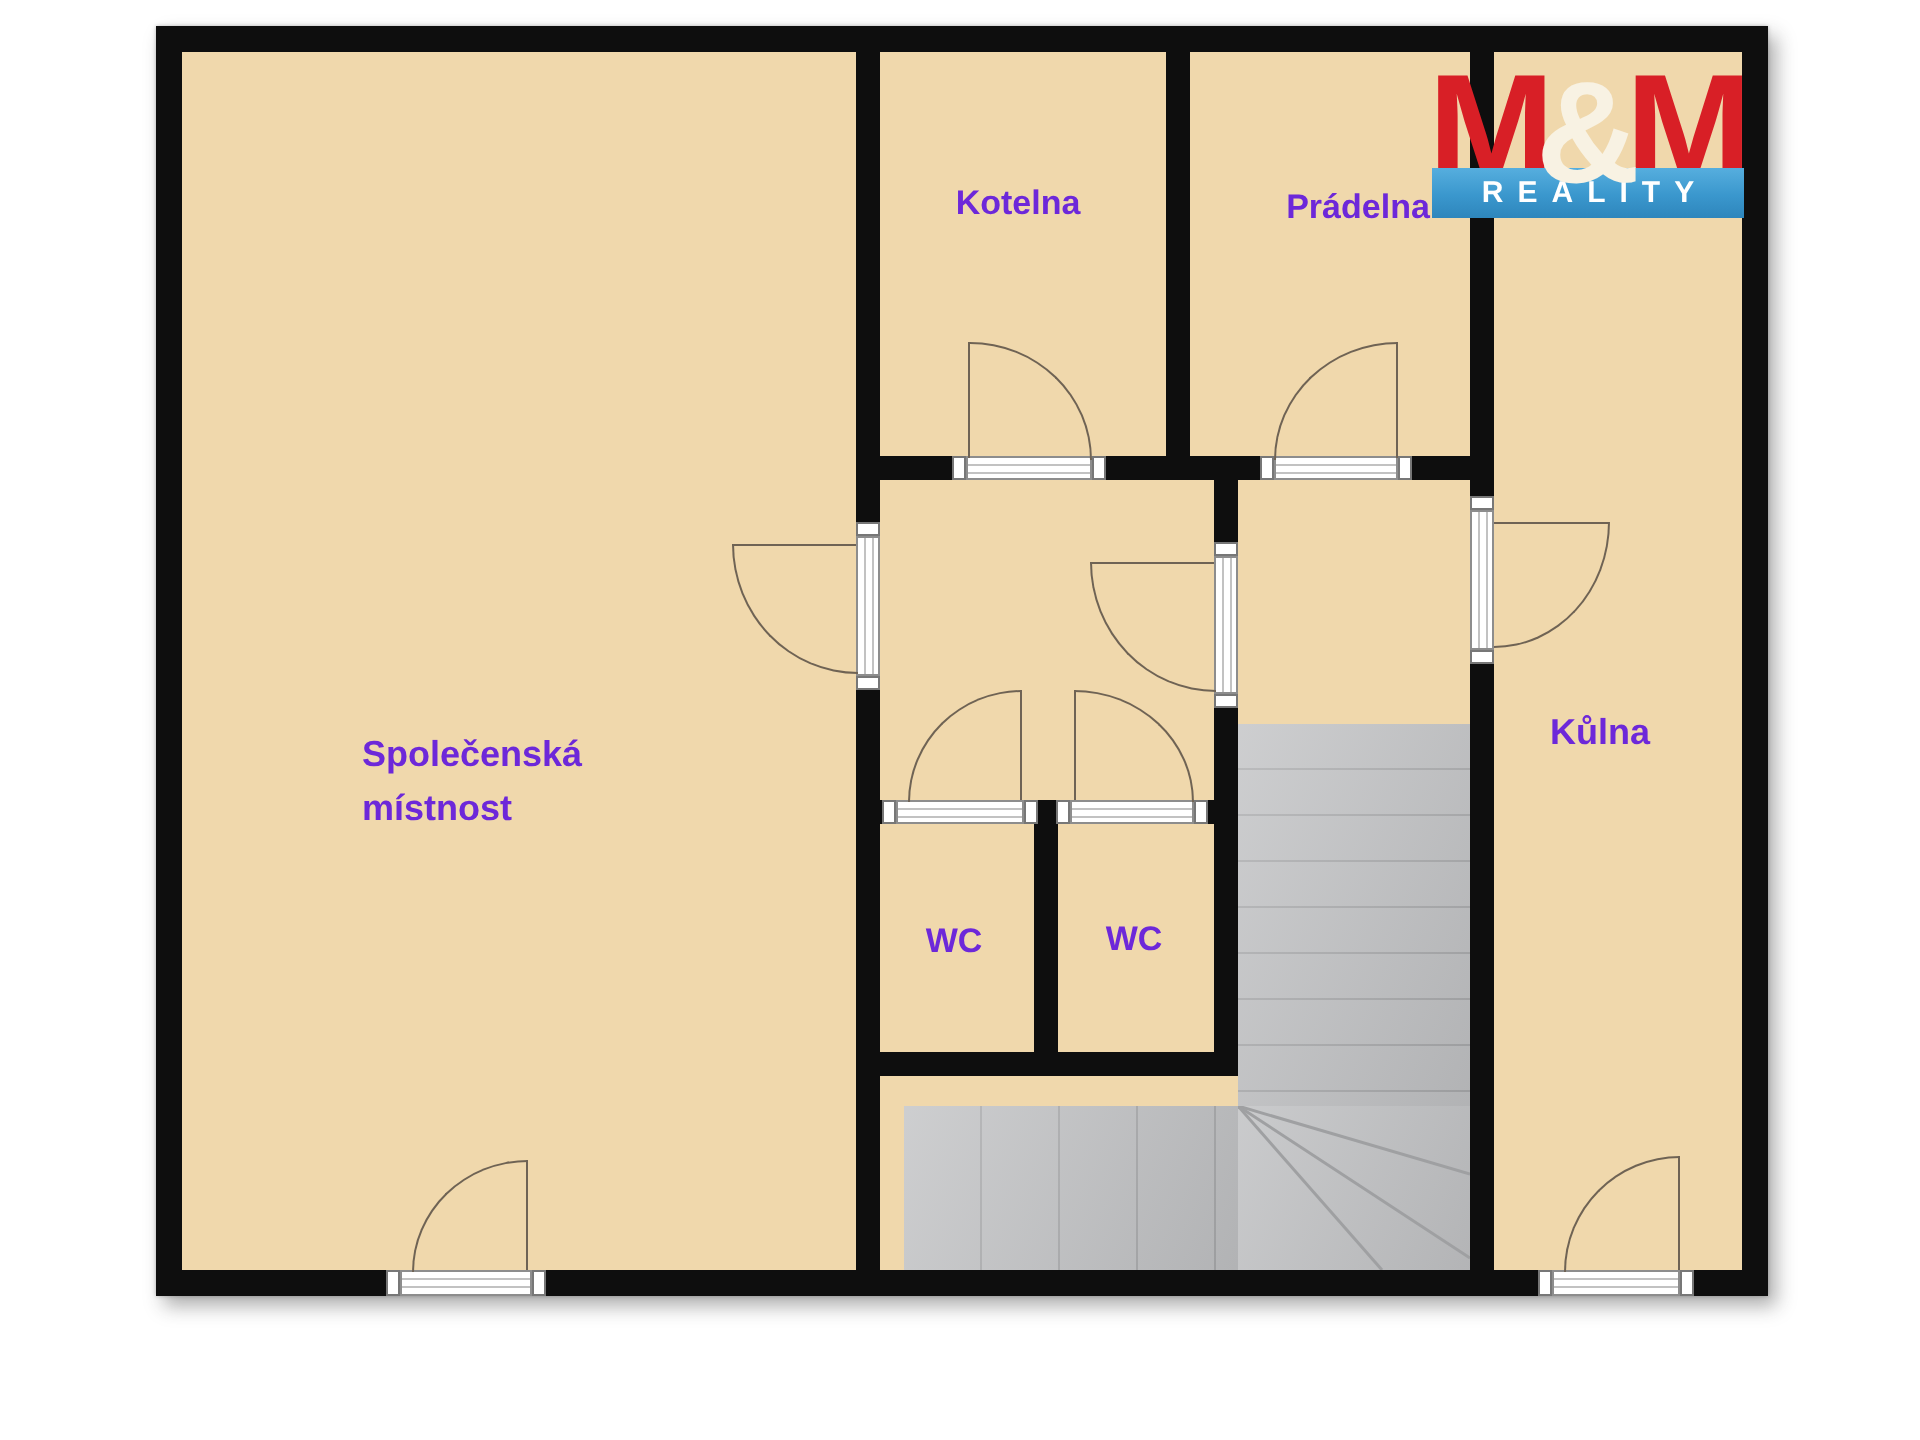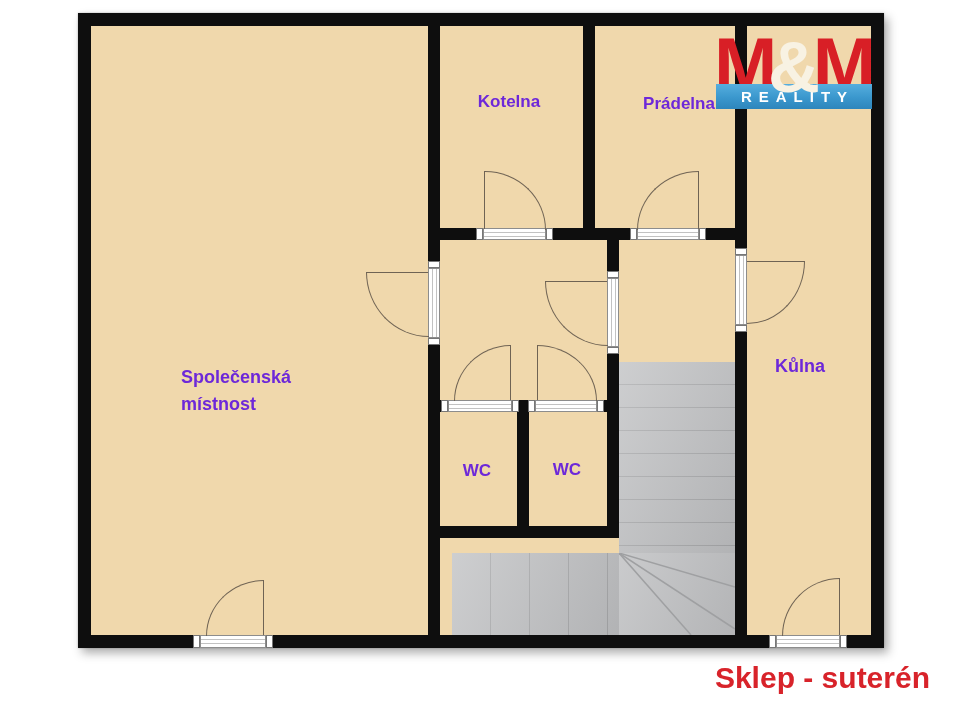--- a/index.html
+++ b/index.html
@@ -133,21 +133,20 @@
   <div class="room-label big" style="left:181px;top:328px;width:160px;margin-top:36px;">
     <span>Společenská</span><br>
     <span>místnost</span>
   </div>
   <div class="room-label" style="left:447px;top:92px;width:124px;">Kotelna</div>
   <div class="room-label" style="left:616px;top:94px;width:126px;">Prádelna</div>
   <div class="room-label" style="left:738px;top:356px;width:124px;font-size:18px;">Kůlna</div>
   <div class="room-label" style="left:437px;top:461px;width:80px;">WC</div>
   <div class="room-label" style="left:527px;top:460px;width:80px;">WC</div>
 
-  <div class="caption" style="left:688px;top:660px;width:242px;">Sklep - suterén</div>
 
   <div class="logo">
     <span class="mm m1">M</span>
     <span class="amp">&amp;</span>
     <span class="mm m2">M</span>
     <div class="bar">
       <span>REALITY</span>
     </div>
   </div>
 

